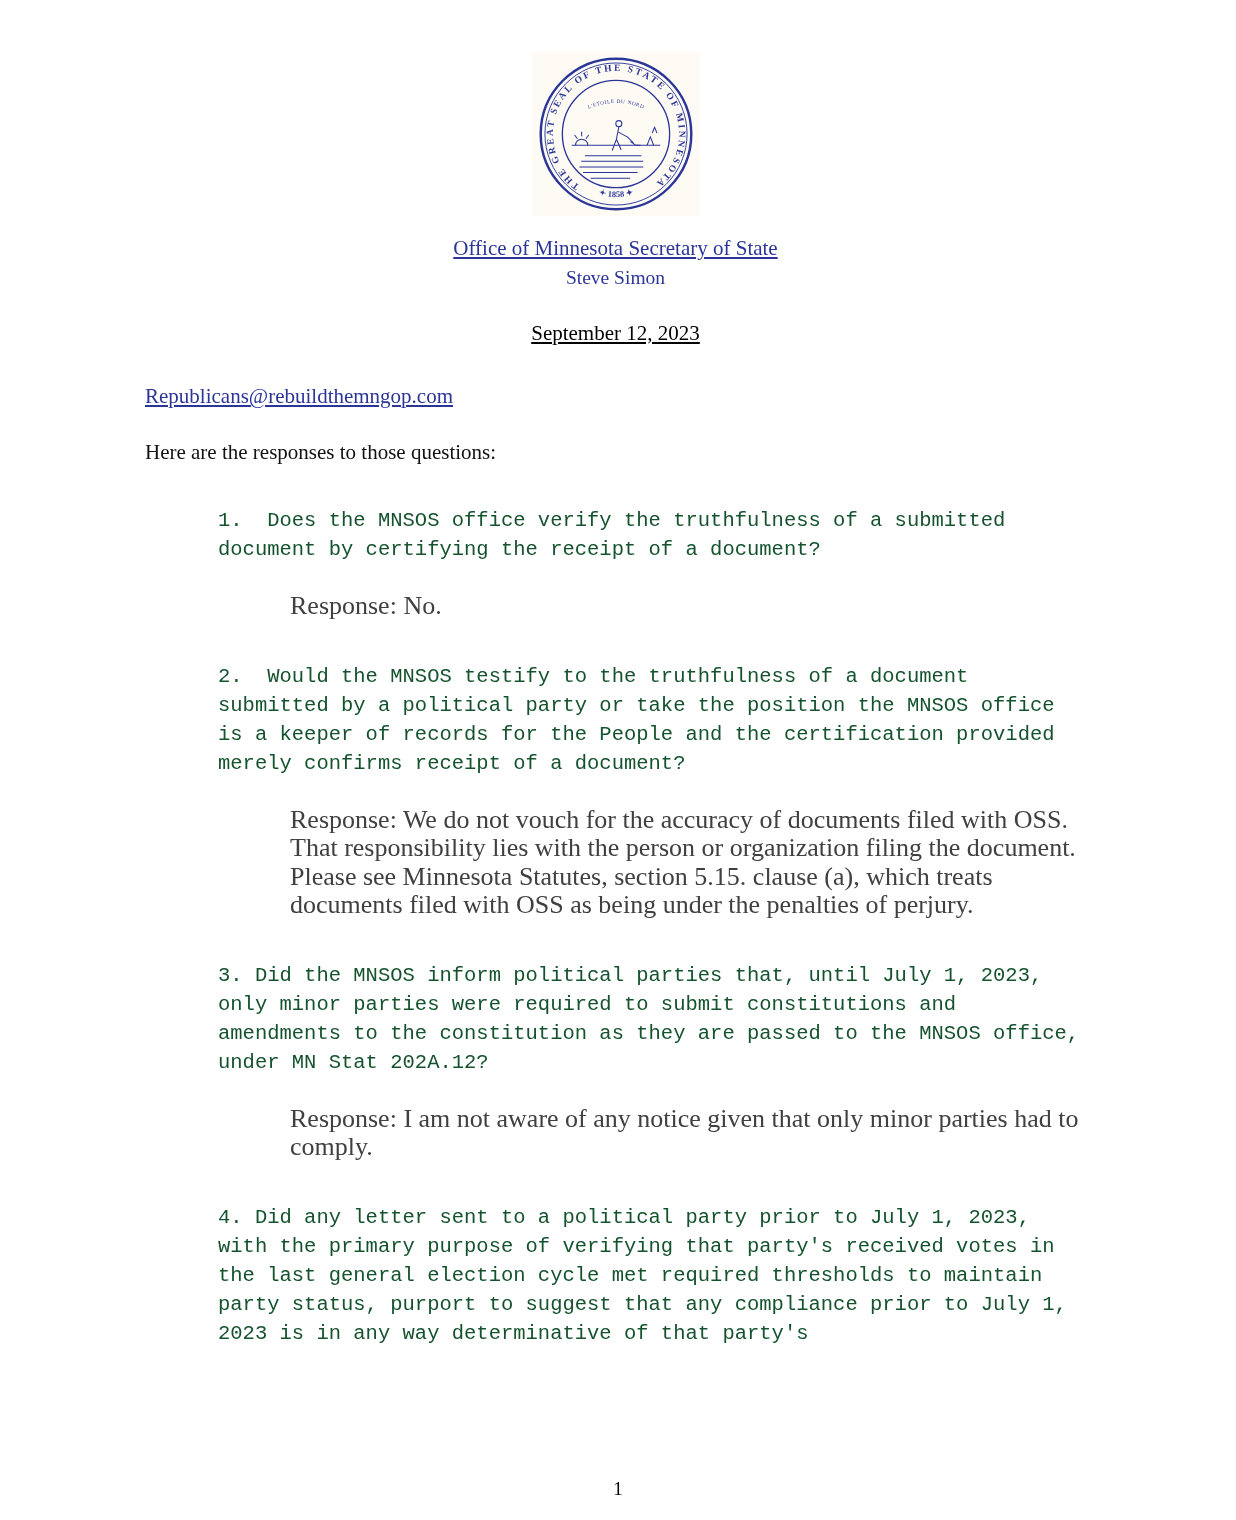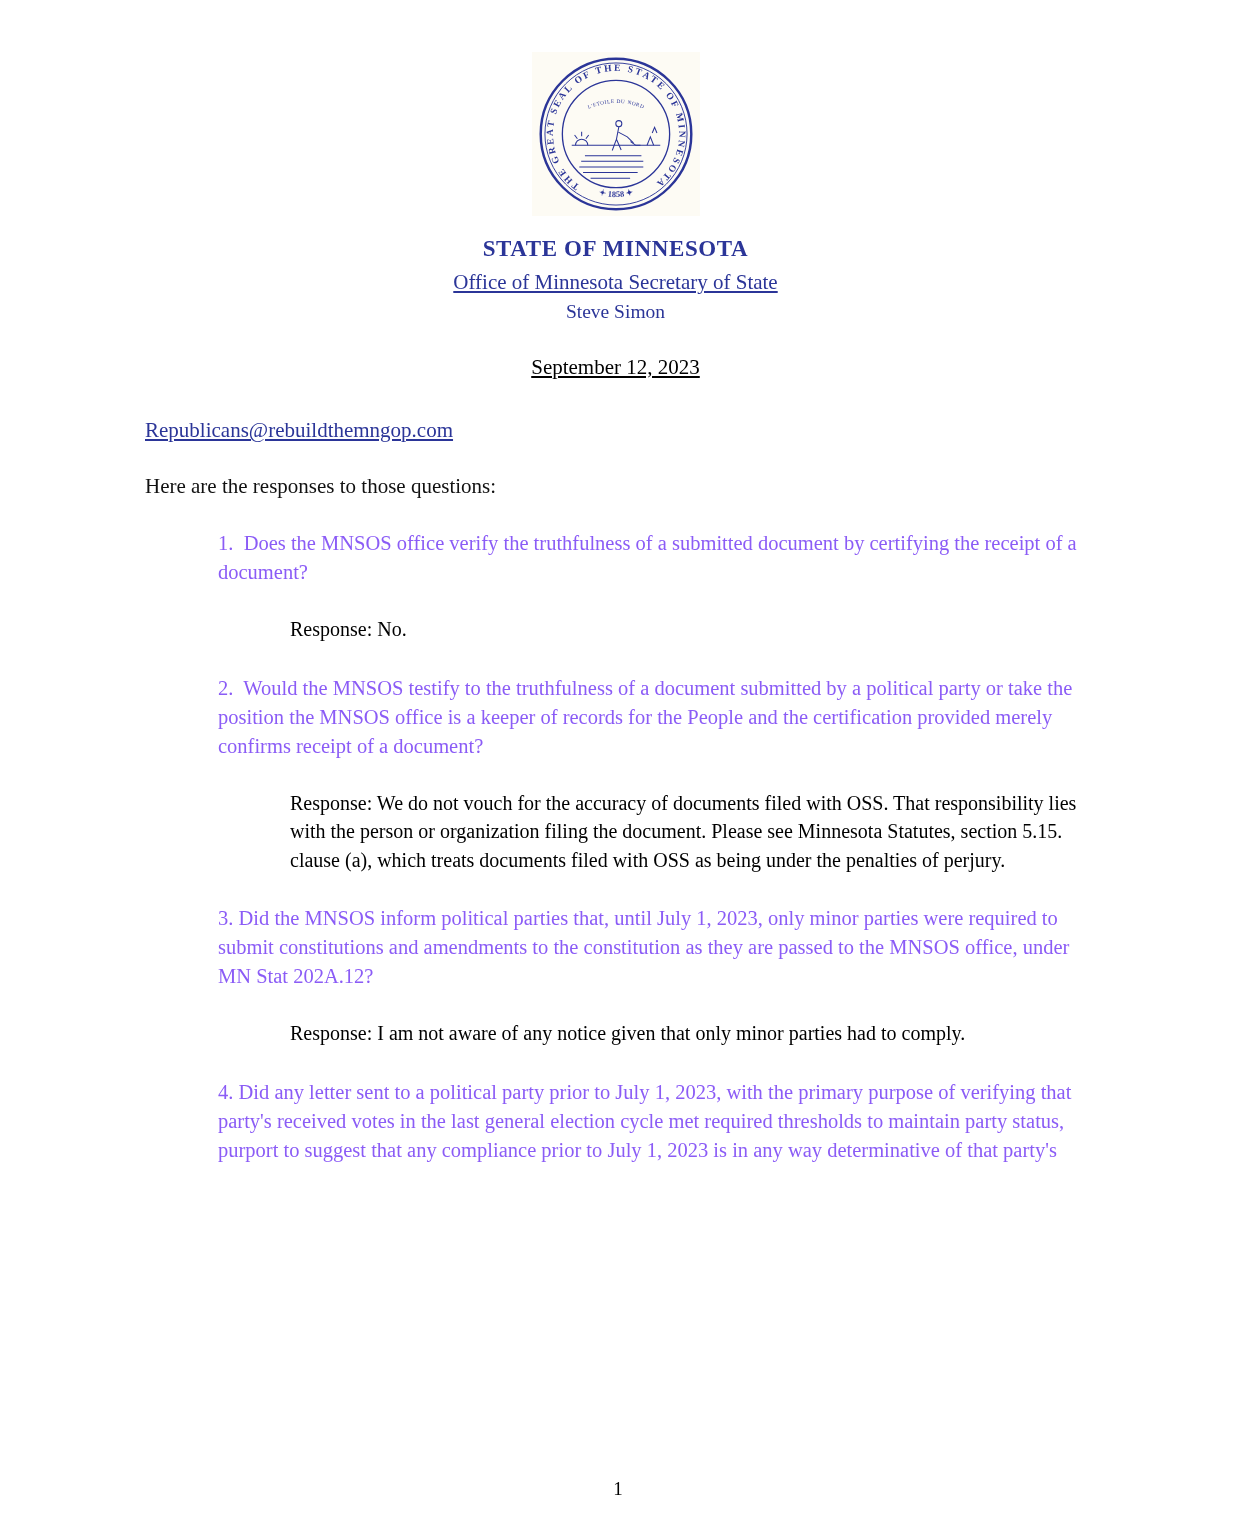--- a/index.html
+++ b/index.html
@@ -19,26 +19,26 @@
        font-family:"Liberation Serif",serif;}
   .office{font-size:21px;margin:0 0 6px 0;text-decoration:underline;}
   .officer{font-size:19.5px;}
   .date{ text-align:center;font-size:21px;color:#000;margin-top:32px;text-decoration:underline;}
   .email-line{margin-top:38px;font-size:21px;}
   .email-link{color:var(--link-blue,#2b3598);text-decoration:underline;cursor:pointer;}
   p.body{font-size:21px;line-height:26px;margin:0;margin-top:30px;white-space:pre-wrap;}
   p.salutation{margin-top:58px;}
   .qa-block{margin:0;}
   .question{
-    font-family:Liberation Serif, serif;font-size:20.5px;line-height:29px;
-    color:#8b5cf6;margin:30px 0 0 73px;white-space:pre-wrap;
+    font-family:Liberation Mono, monospace;font-size:20.5px;line-height:29px;
+    color:#14532d;margin:41px 0 0 73px;white-space:pre-wrap;
   }
   .response{
-    font-family:"Liberation Serif",serif;font-size:20px;line-height:28.5px;
-    color:#000000;margin:28px 0 0 145px;white-space:pre-wrap;
+    font-family:"Liberation Serif",serif;font-size:26px;line-height:28.5px;
+    color:#404040;margin:28px 0 0 145px;white-space:pre-wrap;
   }
   .page-number{
     position:absolute;left:0;right:0;bottom:20px;text-align:center;
     font-size:19px;color:#000;font-family:"Liberation Serif",serif;
   }
 </style>
 </head>
 <body>
 
 <div class="page">
@@ -71,21 +71,20 @@
           <path d="M 44 90 l -3 -4 M 48.5 87.5 l 0 -5 M 53 90 l 3 -4"></path>
           <circle cx="88" cy="74" r="3.2"></circle>
           <path d="M 88 77.5 l -2.5 13 l -4.5 12 m 4.5 -12 l 5 11.5"></path>
           <path d="M 87.5 83 l 9.5 5 l 6.5 6.5"></path>
           <path d="M 100.5 93 l 5.5 4 l 5 0"></path>
           <path d="M 118 97 l 3.5 -9 l 3.5 9 m -1.5 -13 l 2.5 -6 l 2.5 6"></path>
           <path d="M 52 108 h 60 M 48 114 h 66 M 46 120 h 68 M 50 126 h 58 M 58 132 h 42"></path>
         </g>
       </svg>
     </div>
-    <div class="org">STATE OF MINNESOTA</div>
     <div class="office">Office of Minnesota Secretary of State</div>
     <div class="officer">Steve Simon</div>
   </header>
 
   <div class="date">September 12, 2023</div>
 
   <div class="email-line">
     <a class="email-link" href="#">Republicans@rebuildthemngop.com</a>
   </div>
 

